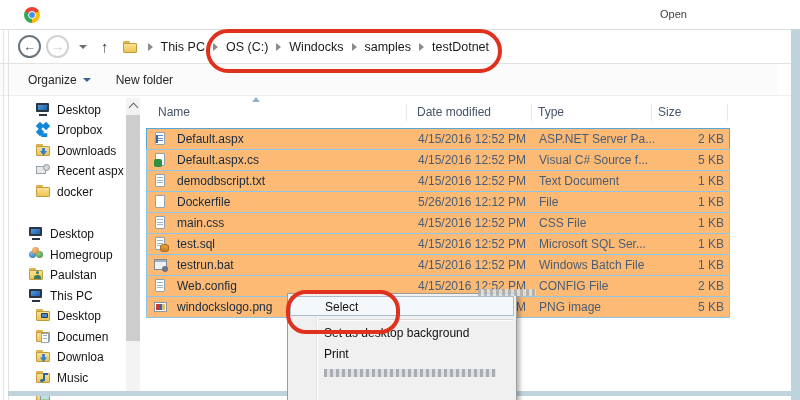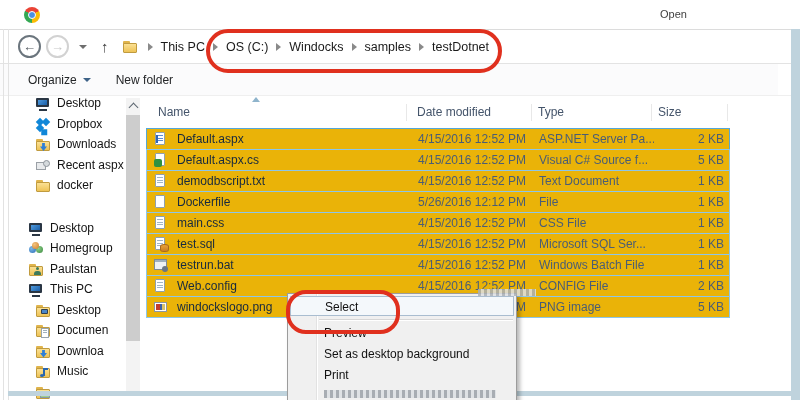--- a/index.html
+++ b/index.html
@@ -36,39 +36,39 @@
 
   
   .toolbar{position:absolute;left:0;top:64px;right:22px;height:31px;background:#fbfbfc;
     display:flex;align-items:center;color:#242628}
   .tool-btn{display:flex;align-items:center;white-space:nowrap}
   .tool-caret{width:0;height:0;border-top:4px solid #3e6287;border-left:4px solid transparent;
     border-right:4px solid transparent;margin-left:6px}
 
   
   .sidebar{position:absolute;left:9px;top:96px;width:117px;bottom:0;background:#fff;overflow:hidden}
-  .side-row{height:20.5px;display:flex;align-items:flex-start;white-space:nowrap;overflow:hidden}
+  .side-row{height:20.5px;display:flex;align-items:flex-end;white-space:nowrap;overflow:hidden}
   .side-row.i1{padding-left:26px}
   .side-row.i0{padding-left:19px}
   .side-row .lbl{margin-left:6px;color:#141414}
   .side-spacer{height:22px}
   .side-scroll{position:absolute;left:126px;top:98px;width:14px;height:293px;background:#f3f3f3}
   .side-thumb{position:absolute;left:0;top:17px;width:14px;height:226px;background:#cdcdcd}
   .chev-up{position:absolute;left:4px;top:6px;width:6px;height:6px;border-left:1.5px solid #5c6670;
     border-top:1.5px solid #5c6670;transform:rotate(45deg)}
 
   
   .filelist{position:absolute;left:146px;top:96px;width:536px;bottom:0;background:#fff}
   .lheader{position:absolute;left:0;top:0;right:0;height:33px;color:#44546a}
   .hcell{position:absolute;top:9px}
   .hsep{position:absolute;top:8px;width:1px;height:17px;background:#e8e8e8}
   .sort-asc{position:absolute;left:106px;top:1px;width:0;height:0;border-left:4px solid transparent;
     border-right:4px solid transparent;border-bottom:5px solid #8fb4cc}
   .rows{position:absolute;left:0;top:33px;right:0}
-  .file-row{position:relative;height:20px;width:582px;background:#eab308;border:1px solid #8cc6ea;
+  .file-row{position:relative;height:20px;width:582px;background:#fdba74;border:1px solid #8cc6ea;
     box-sizing:content-box;margin-top:-1px}
   .file-row.focused{border-color:#54a7d8}
   .cell{position:absolute;top:0;height:20px;line-height:20px;white-space:nowrap;overflow:hidden}
   .c-icon{left:6px;top:2px}
   .c-name{left:30px;width:230px;color:#16293f}
   .c-date{left:271px;width:115px;color:#4a5d75}
   .c-type{left:392px;width:115px;color:#4a5d75}
   .c-size{left:480px;width:97px;text-align:right;color:#4a5d75}
 
   
@@ -323,21 +323,20 @@
         <div class="file-row"><span class="icon ic-batch-file cell c-icon"><i class="ovl"></i></span><span class="cell c-name">testrun.bat</span><span class="cell c-date">4/15/2016 12:52 PM</span><span class="cell c-type">Windows Batch File</span><span class="cell c-size">1 KB</span></div>
         <div class="file-row"><span class="icon ic-config-file cell c-icon"><i class="ovl"></i></span><span class="cell c-name">Web.config</span><span class="cell c-date">4/15/2016 12:52 PM</span><span class="cell c-type">CONFIG File</span><span class="cell c-size">2 KB</span></div>
         <div class="file-row"><span class="icon ic-png-file cell c-icon"><i class="ovl"></i></span><span class="cell c-name">windockslogo.png</span><span class="cell c-date">4/15/2016 12:52 PM</span><span class="cell c-type">PNG image</span><span class="cell c-size">5 KB</span></div>
       </div>
   </div>
 
   <div class="menu">
     <div id="menu-items">
         <div class="menu-item bold hl">Select</div>
         <div class="menu-sep"></div>
-        <div class="menu-item">Preview</div>
         <div class="menu-item">Set as desktop background</div>
         <div class="menu-item">Print</div>
         <div class="menu-redacted"></div>
       </div>
   </div>
 
   <div class="blur-patch" style="left:478px;top:289px;width:58px;height:7px"></div>
 
   <div class="ann" style="left:206px;top:29px;width:288px;height:36px"></div>
   <div class="ann" style="left:286px;top:290px;width:106px;height:36px;border-radius:20px"></div>

